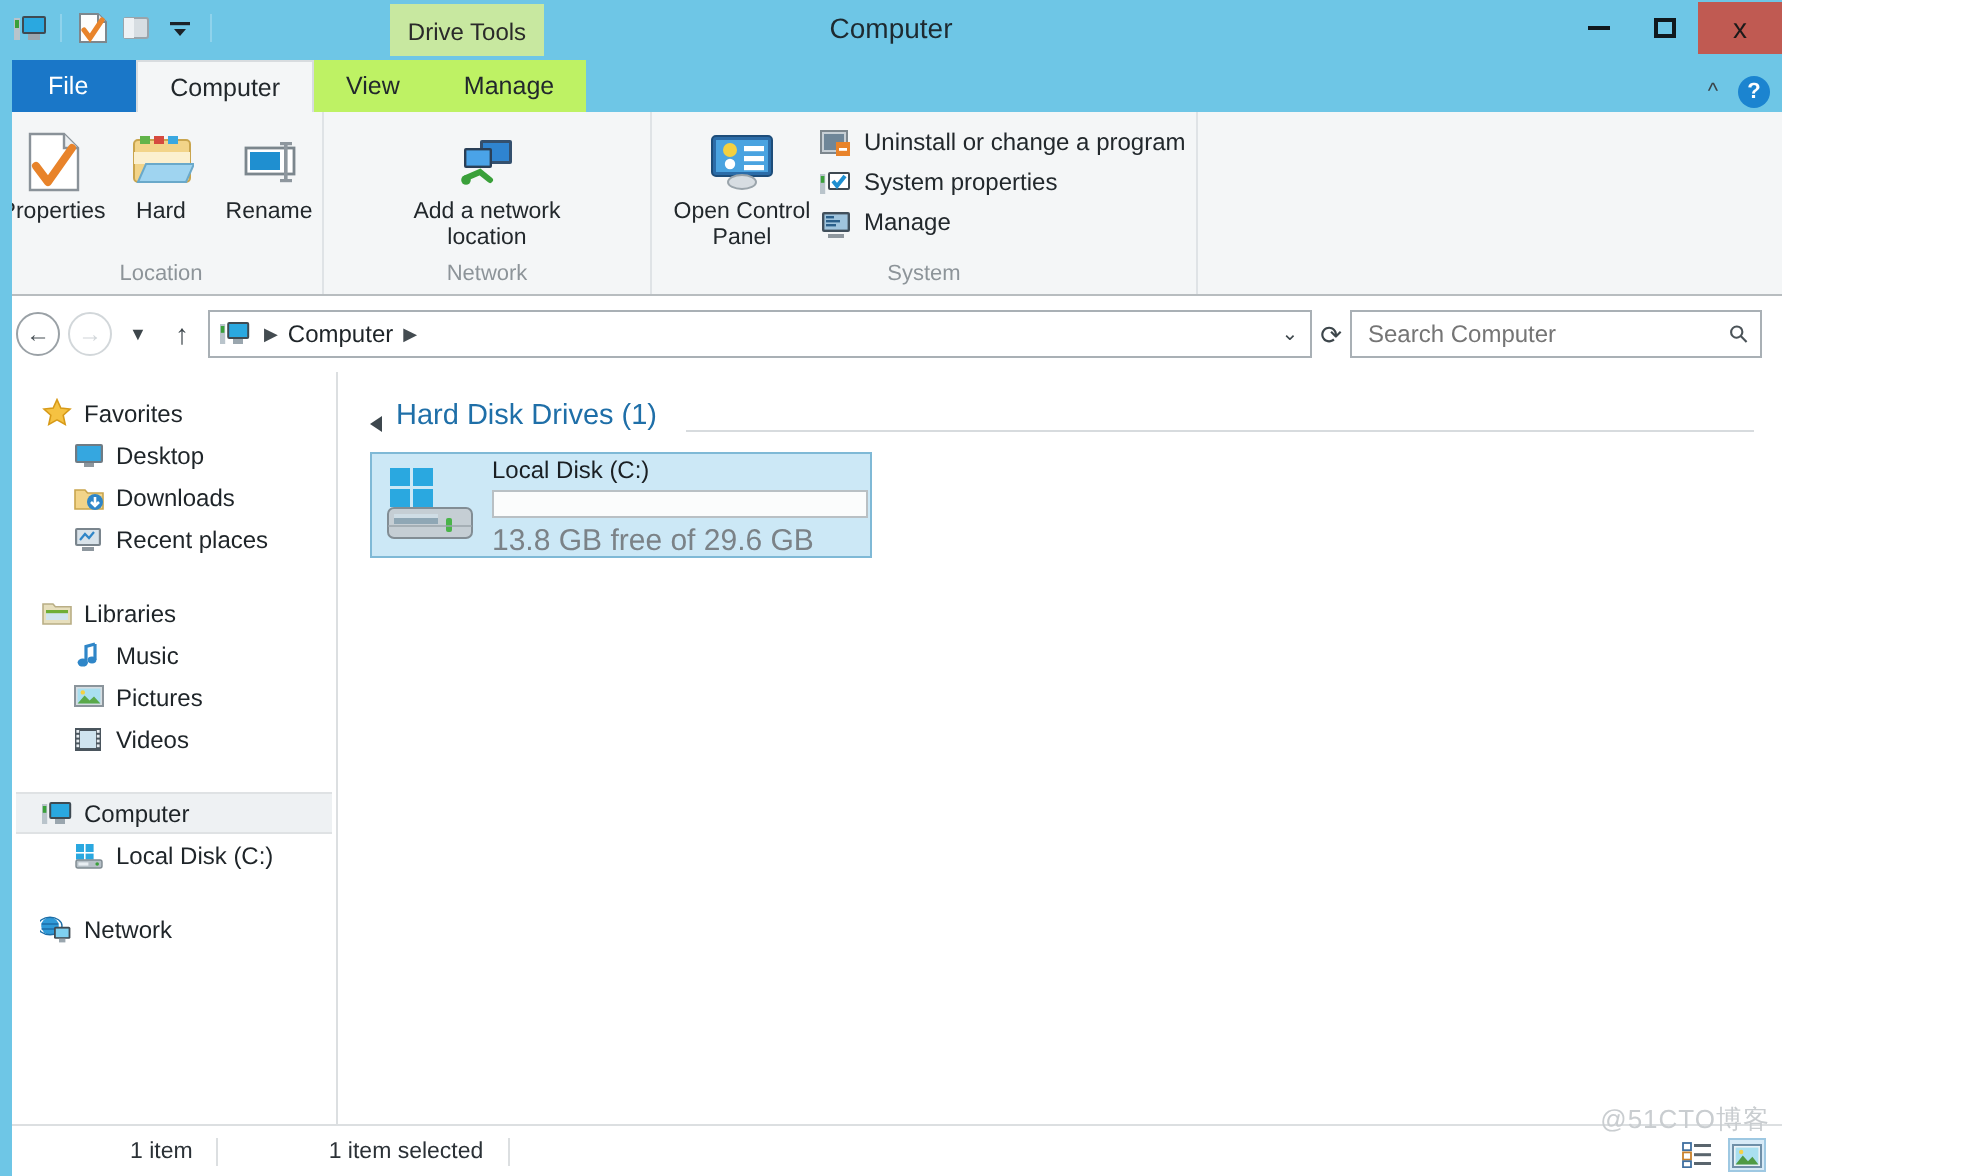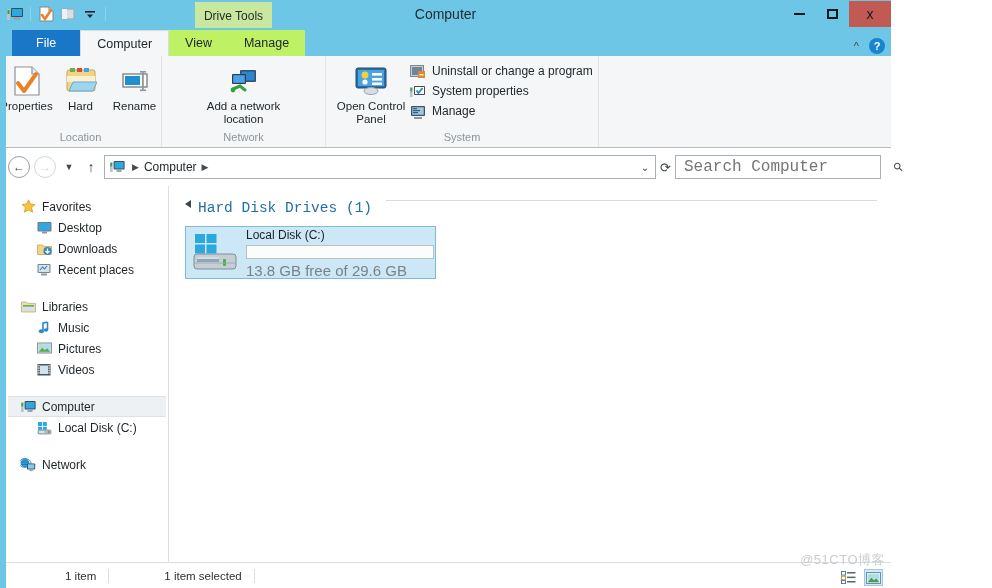--- a/index.html
+++ b/index.html
@@ -82,21 +82,21 @@
   .wb .maxglyph { width: 11px; height: 10px; border: 2px solid #10181d; }
 
   
   .tabstrip {
     height: 28px;
     background: #6ec6e6;
     display: flex;
     align-items: flex-end;
     position: relative;
     flex: 0 0 28px;
-    padding-left: 12px;
+    padding-left: 0;
   }
   .tab {
     height: 26px;
     line-height: 26px;
     padding: 0 16px;
     font-size: 12.5px;
     color: #1e2a30;
     background: transparent;
     cursor: default;
   }
@@ -221,22 +221,22 @@
   .addr-refresh { font-size: 13px; color: #3d464b; }
   .searchbox {
     width: 206px; height: 24px;
     border: 1px solid #a9b0b5;
     background: #fff;
     display: flex; align-items: center;
     padding: 0 6px 0 8px;
   }
   .searchbox input {
     flex: 1; border: none; outline: none;
-    font-family: Liberation Mono, monospace;
-    font-size: 16px; color: #767c80;
+    font-family: Liberation Sans, sans-serif;
+    font-size: 12px; color: #767c80;
     background: transparent;
   }
   .search-glass { font-size: 12px; color: #4b5358; transform: rotate(-45deg); }
 
   
   .body {
     flex: 1;
     display: flex;
     background: #ffffff;
     overflow: hidden;
@@ -270,23 +270,22 @@
   .navgap { height: 16px; }
 
   
   .content {
     flex: 1;
     background: #ffffff;
     padding: 14px 14px 0 16px;
     overflow: hidden;
   }
   .grouphdr {
-    display: flex; align-items: flex-start; gap: 6px;
+    display: flex; align-items: flex-end; gap: 6px;
     margin-bottom: 10px;
-    font-family: Liberation Mono, monospace;
   }
   .grouphdr .tri {
     width: 0; height: 0;
     border-top: 4.5px solid transparent;
     border-bottom: 4.5px solid transparent;
     border-right: 6px solid #3d474d;
     margin-right: 1px;
   }
   .grouphdr .gtext {
     font-size: 14.5px;

